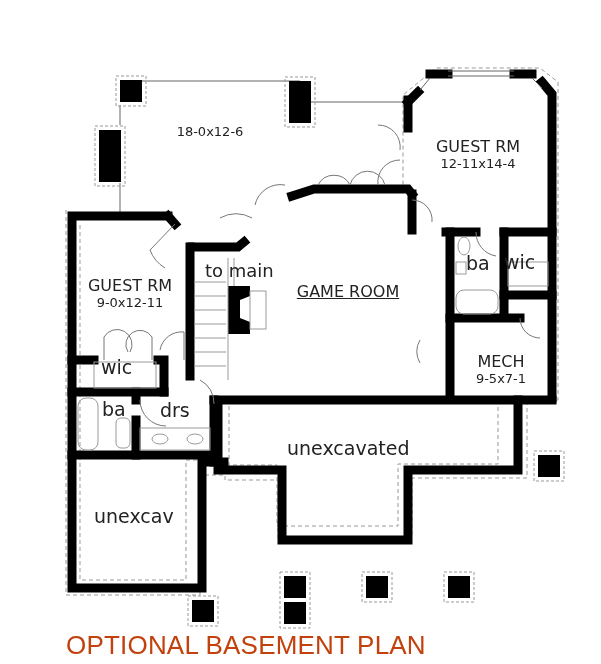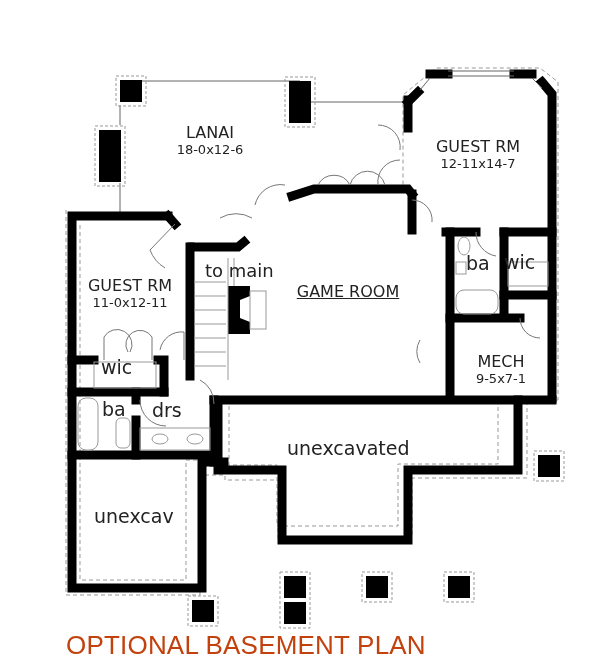--- a/index.html
+++ b/index.html
@@ -138,45 +138,44 @@
     <ellipse cx="195" cy="439" rx="8" ry="5"></ellipse>
     <rect x="456" y="290" width="42" height="24" rx="8"></rect>
     <ellipse cx="464" cy="246" rx="6" ry="9"></ellipse>
     <rect x="456" y="262" width="10" height="12"></rect>
     <rect x="94" y="362" width="62" height="26"></rect>
     <rect x="508" y="262" width="40" height="24"></rect>
   </g>
 </svg>
 
 <div class="lbl" style="left:150px;top:124px;width:120px;">
-  <div class="rn">LANAI</div>
   <div class="rd">18-0x12-6</div>
 </div>
 
 <div class="lbl" style="left:418px;top:138px;width:120px;">
   <div class="rn">GUEST RM</div>
-  <div class="rd">12-11x14-7</div>
+  <div class="rd">12-11x14-4</div>
 </div>
 
 <div class="lbl" style="left:72px;top:277px;width:116px;">
   <div class="rn">GUEST RM</div>
-  <div class="rd">11-0x12-11</div>
+  <div class="rd">9-0x12-11</div>
 </div>
 
 <div class="lbl" style="left:278px;top:283px;width:140px;text-decoration:underline;">
   <div class="rn">GAME ROOM</div>
 </div>
 
 <div class="lbl" style="left:458px;top:353px;width:86px;">
   <div class="rn">MECH</div>
   <div class="rd">9-5x7-1</div>
 </div>
 
 <div class="lbl sm" style="left:205px;top:262px;font-size:18px;">to main</div>
 <div class="lbl sm" style="left:466px;top:254px;">ba</div>
 <div class="lbl sm" style="left:504px;top:253px;">wic</div>
 <div class="lbl sm" style="left:101px;top:358px;">wic</div>
 <div class="lbl sm" style="left:102px;top:400px;">ba</div>
-<div class="lbl sm" style="left:152px;top:401px;">drs</div>
+<div class="lbl sm" style="left:160px;top:401px;">drs</div>
 <div class="lbl sm" style="left:287px;top:427px;margin-top:12px;">unexcavated</div>
 <div class="lbl sm" style="left:94px;top:507px;">unexcav</div>
 
 <div class="title">OPTIONAL BASEMENT PLAN</div>
 
 </body></html>

